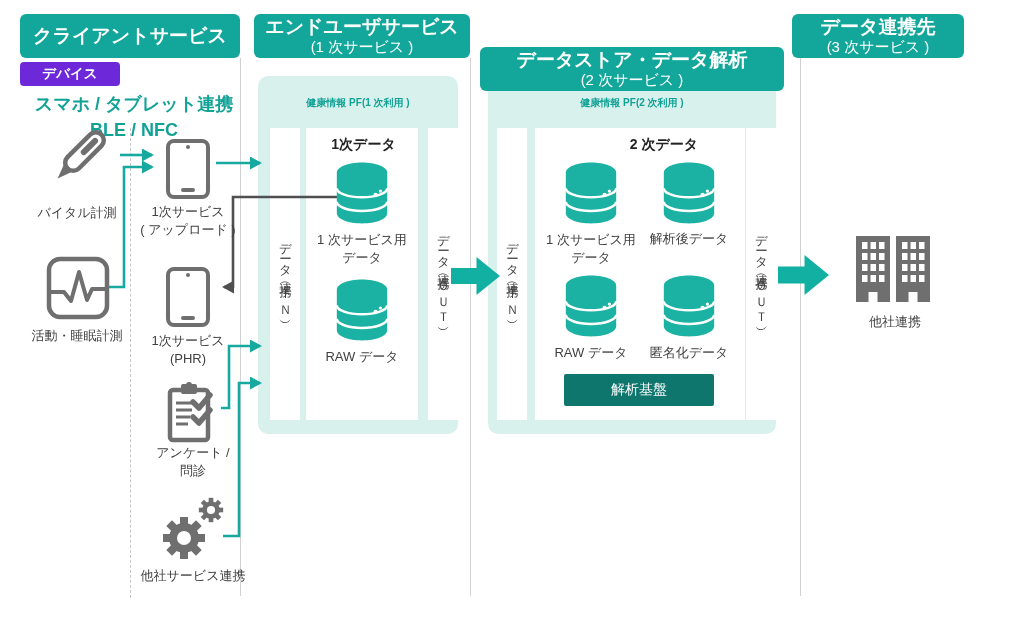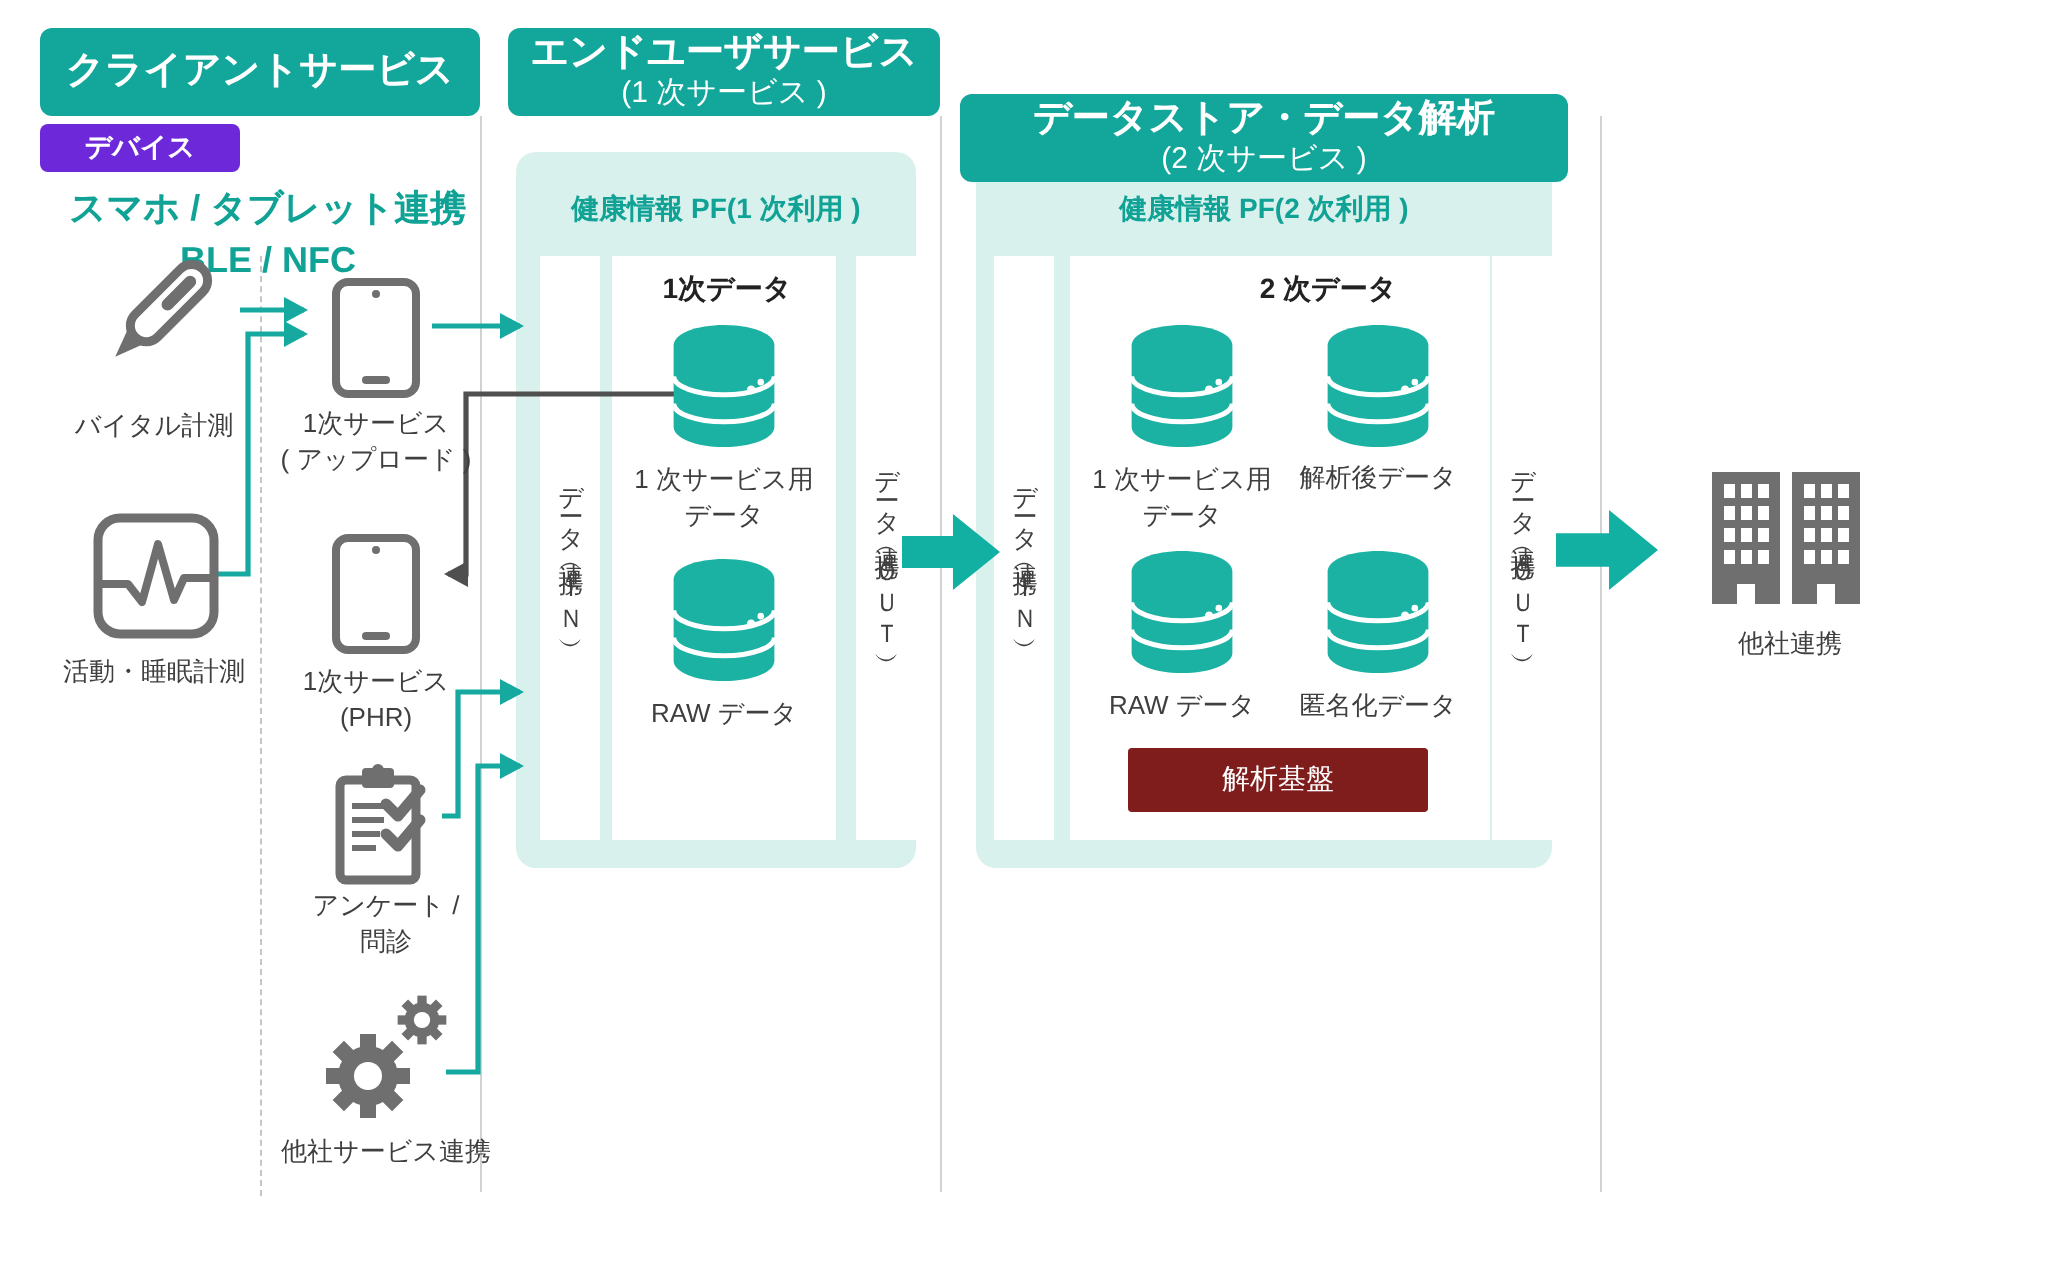--- a/index.html
+++ b/index.html
@@ -38,28 +38,28 @@
   .phone::before { content:""; position:absolute; top:2px; left:50%; transform:translateX(-50%);
     width:4px; height:4px; border-radius:50%; background:#6f6f6f; }
   .phone::after { content:""; position:absolute; bottom:3px; left:50%; transform:translateX(-50%);
     width:14px; height:4px; border-radius:2px; background:#6f6f6f; }
 
   
   .pf-box { position:absolute; top:76px; height:358px; background:#d9f1ed; border-radius:10px; z-index:2; }
   #pf1 { left:258px; width:200px; }
   #pf2 { left:488px; width:288px; }
   .pf-title { position:absolute; top:96px; text-align:center; color:#11a296; font-weight:700;
-    font-size:14px; z-index:3; }
+    font-size:10px; z-index:3; }
   .col-white { position:absolute; top:128px; height:292px; background:#fff; z-index:3;
     display:flex; align-items:center; justify-content:center; }
   .vlabel { writing-mode:vertical-rl; text-orientation:mixed; font-size:12.5px; color:#3f3f3f;
     letter-spacing:3px; }
   .store-heading { position:absolute; text-align:center; font-size:14px; font-weight:700; color:#222; z-index:4; }
   .cyl { position:absolute; width:62px; height:62px; z-index:4; }
-  .analysis-btn { position:absolute; left:564px; top:374px; width:150px; height:32px; background:#7f1d1d;
+  .analysis-btn { position:absolute; left:564px; top:374px; width:150px; height:32px; background:#0f766e;
     border-radius:2px; color:#fff; font-size:14px; display:flex; align-items:center; justify-content:center; z-index:4; }
 
   
   .block-arrow { position:absolute; background:#11b0a2; z-index:5;
     clip-path:polygon(0 29%, 52% 29%, 52% 0, 100% 50%, 52% 100%, 52% 71%, 0 71%); }
   #big-arrow-1 { left:451px; top:257px; width:49px; height:38px; }
   #big-arrow-2 { left:778px; top:255px; width:51px; height:40px; }
 
   
   .overlay { position:absolute; left:0; top:0; z-index:3; pointer-events:none; }
@@ -74,20 +74,24 @@
   <div class="col-header" id="h1">
     <div class="t">クライアントサービス</div>
   </div>
   <div class="col-header" id="h2">
     <div class="t">エンドユーザサービス</div>
     <div class="s">(1 次サービス )</div>
   </div>
   <div class="col-header" id="h3">
     <div class="t">データストア・データ解析</div>
     <div class="s">(2 次サービス )</div>
+  </div>
+  <div class="col-header" id="h4">
+    <div class="t">データ連携先</div>
+    <div class="s">(3 次サービス )</div>
   </div>
 
   <div class="sep" style="left:240px"></div>
   <div class="sep" style="left:470px"></div>
   <div class="sep" style="left:800px"></div>
   <div class="sep-dashed"></div>
 
   <div class="badge">デバイス</div>
   <div class="note">スマホ / タブレット連携
 BLE / NFC</div>

